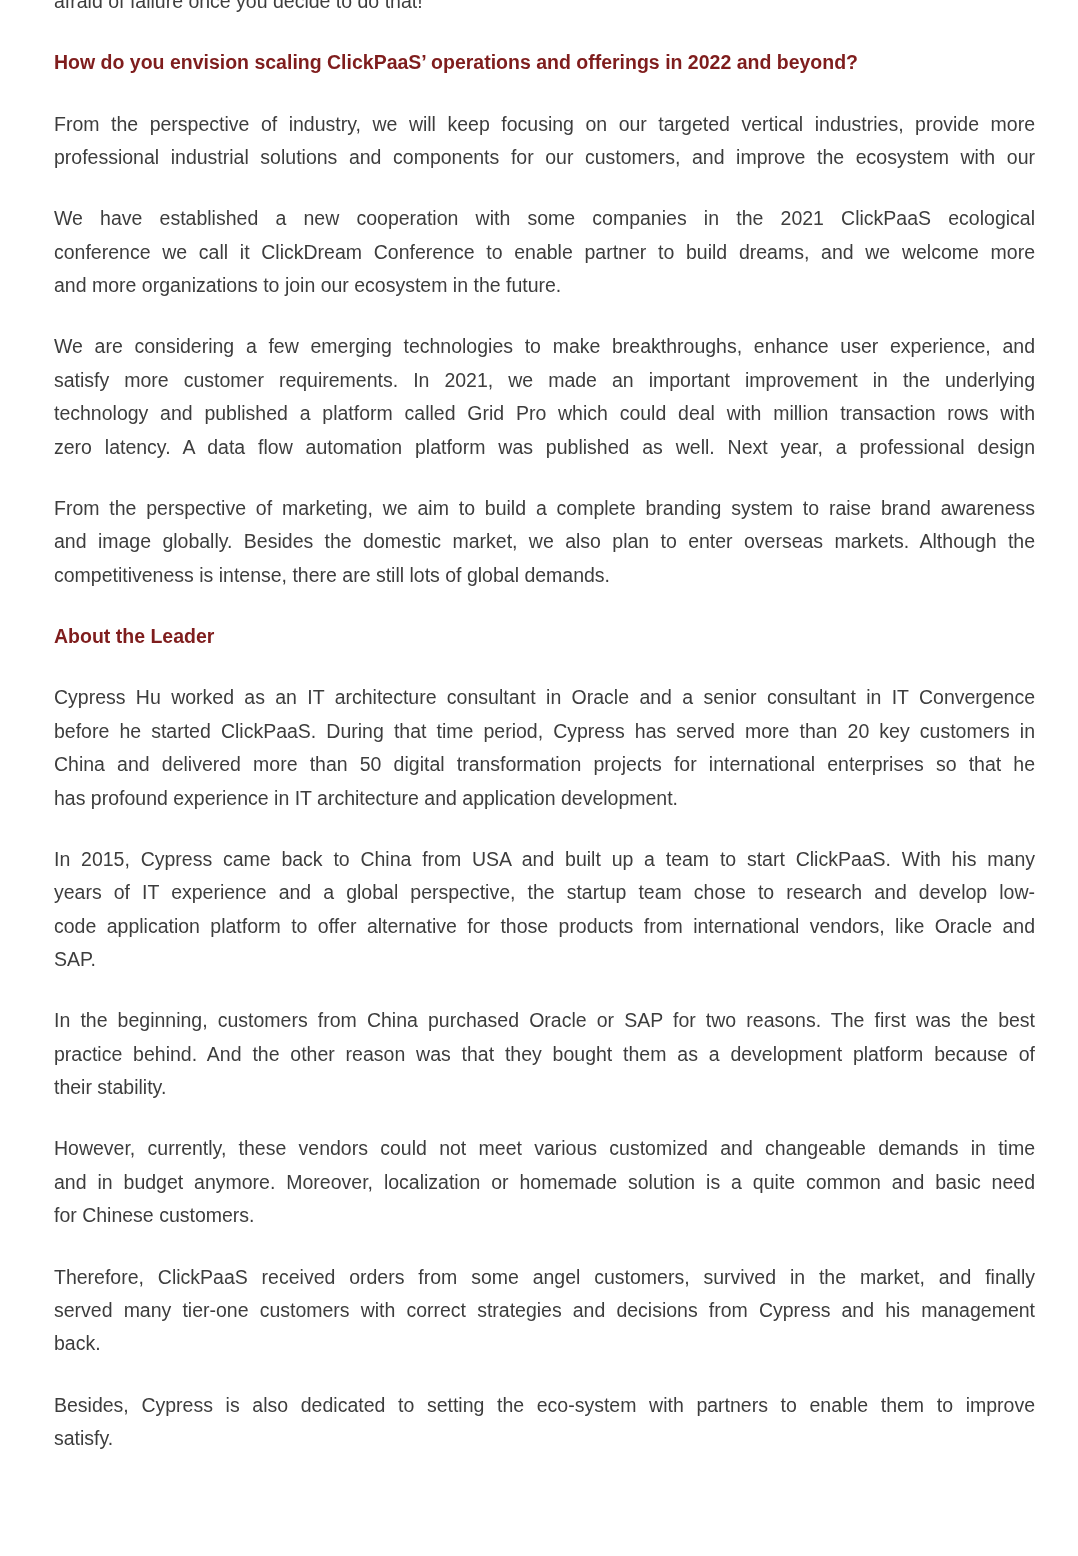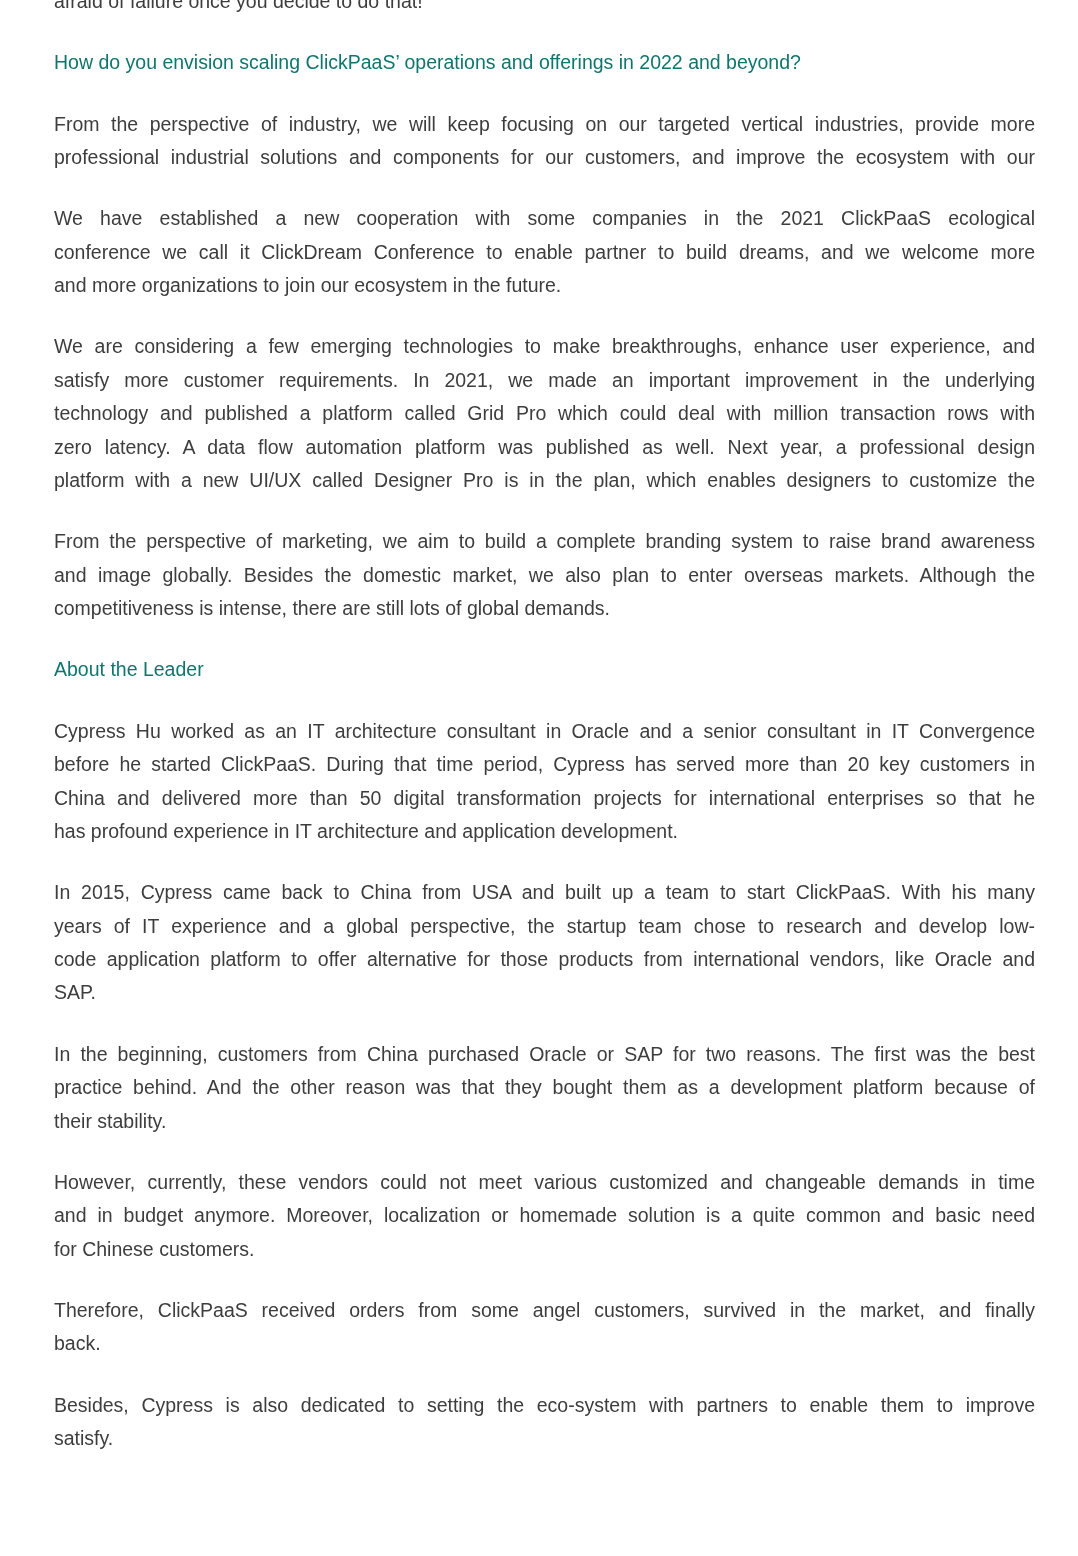--- a/index.html
+++ b/index.html
@@ -28,22 +28,22 @@
   .line {
     line-height: 33.4px;
     text-align: justify;
     text-align-last: justify;
   }
   .line.last {
     text-align: left;
     text-align-last: left;
   }
   .heading .line {
-    font-weight: 400;
-    color: #0f766e;
+    font-weight: 700;
+    color: #7f1d1d;
   }
 </style>
 </head>
 <body>
 
 <main class="article">
     <div class="block paragraph-fragment">
       <div class="line last">afraid of failure once you decide to do that!</div>
     </div>
     <div class="block heading">
@@ -56,21 +56,20 @@
     <div class="block paragraph">
       <div class="line">We have established a new cooperation with some companies in the 2021 ClickPaaS ecological</div>
       <div class="line">conference we call it ClickDream Conference to enable partner to build dreams, and we welcome more</div>
       <div class="line last">and more organizations to join our ecosystem in the future.</div>
     </div>
     <div class="block paragraph">
       <div class="line">We are considering a few emerging technologies to make breakthroughs, enhance user experience, and</div>
       <div class="line">satisfy more customer requirements. In 2021, we made an important improvement in the underlying</div>
       <div class="line">technology and published a platform called Grid Pro which could deal with million transaction rows with</div>
       <div class="line">zero latency. A data flow automation platform was published as well. Next year, a professional design</div>
-      <div class="line">platform with a new UI/UX called Designer Pro is in the plan, which enables designers to customize the</div>
     </div>
     <div class="block paragraph">
       <div class="line">From the perspective of marketing, we aim to build a complete branding system to raise brand awareness</div>
       <div class="line">and image globally. Besides the domestic market, we also plan to enter overseas markets. Although the</div>
       <div class="line last">competitiveness is intense, there are still lots of global demands.</div>
     </div>
     <div class="block heading">
       <div class="line last">About the Leader</div>
     </div>
     <div class="block paragraph">
@@ -90,19 +89,20 @@
       <div class="line">practice behind. And the other reason was that they bought them as a development platform because of</div>
       <div class="line last">their stability.</div>
     </div>
     <div class="block paragraph">
       <div class="line">However, currently, these vendors could not meet various customized and changeable demands in time</div>
       <div class="line">and in budget anymore. Moreover, localization or homemade solution is a quite common and basic need</div>
       <div class="line last">for Chinese customers.</div>
     </div>
     <div class="block paragraph">
       <div class="line">Therefore, ClickPaaS received orders from some angel customers, survived in the market, and finally</div>
+      <div class="line">served many tier-one customers with correct strategies and decisions from Cypress and his management</div>
       <div class="line last">back.</div>
     </div>
     <div class="block paragraph">
       <div class="line">Besides, Cypress is also dedicated to setting the eco-system with partners to enable them to improve</div>
       <div class="line last">satisfy.</div>
     </div>
   </main>
 
 </body></html>

